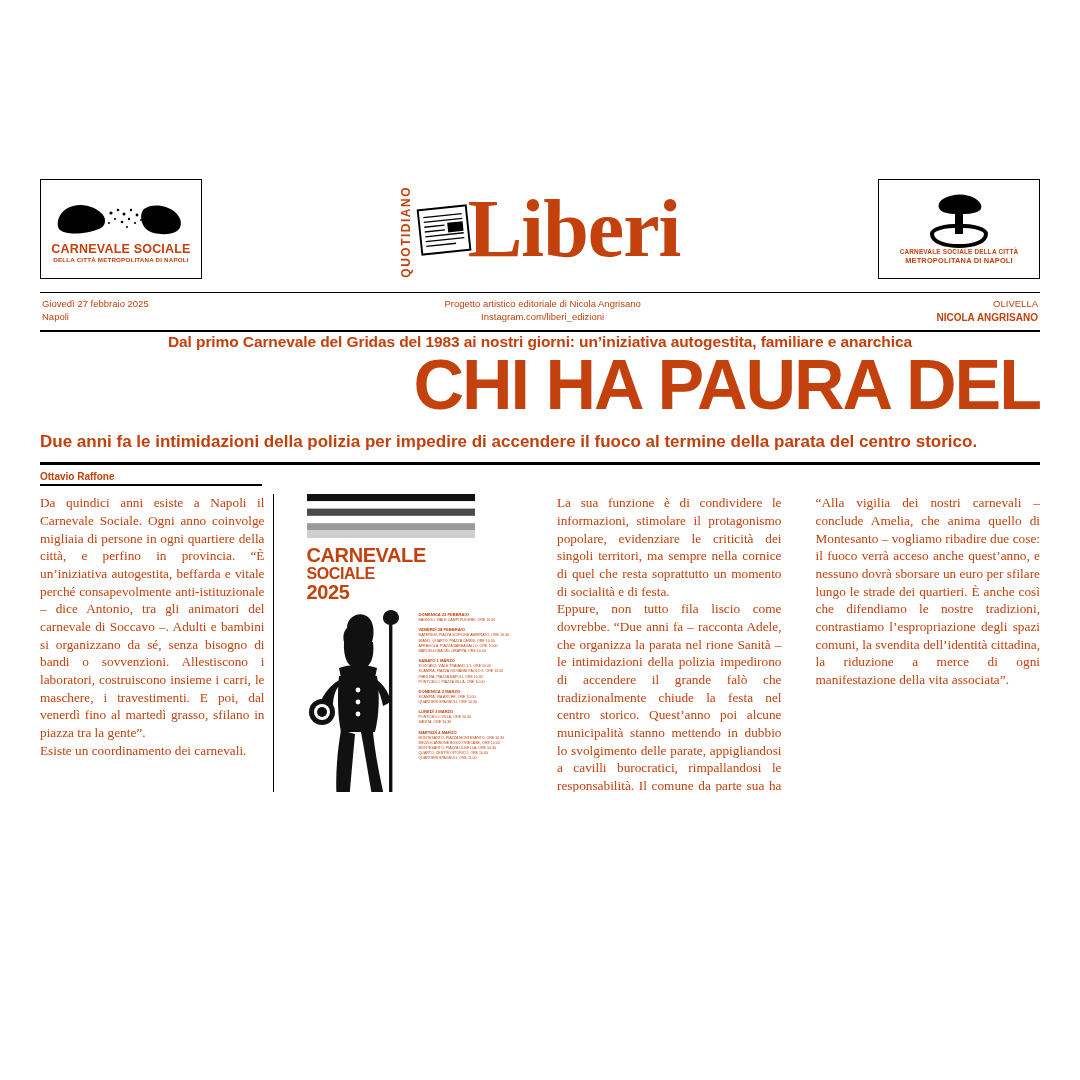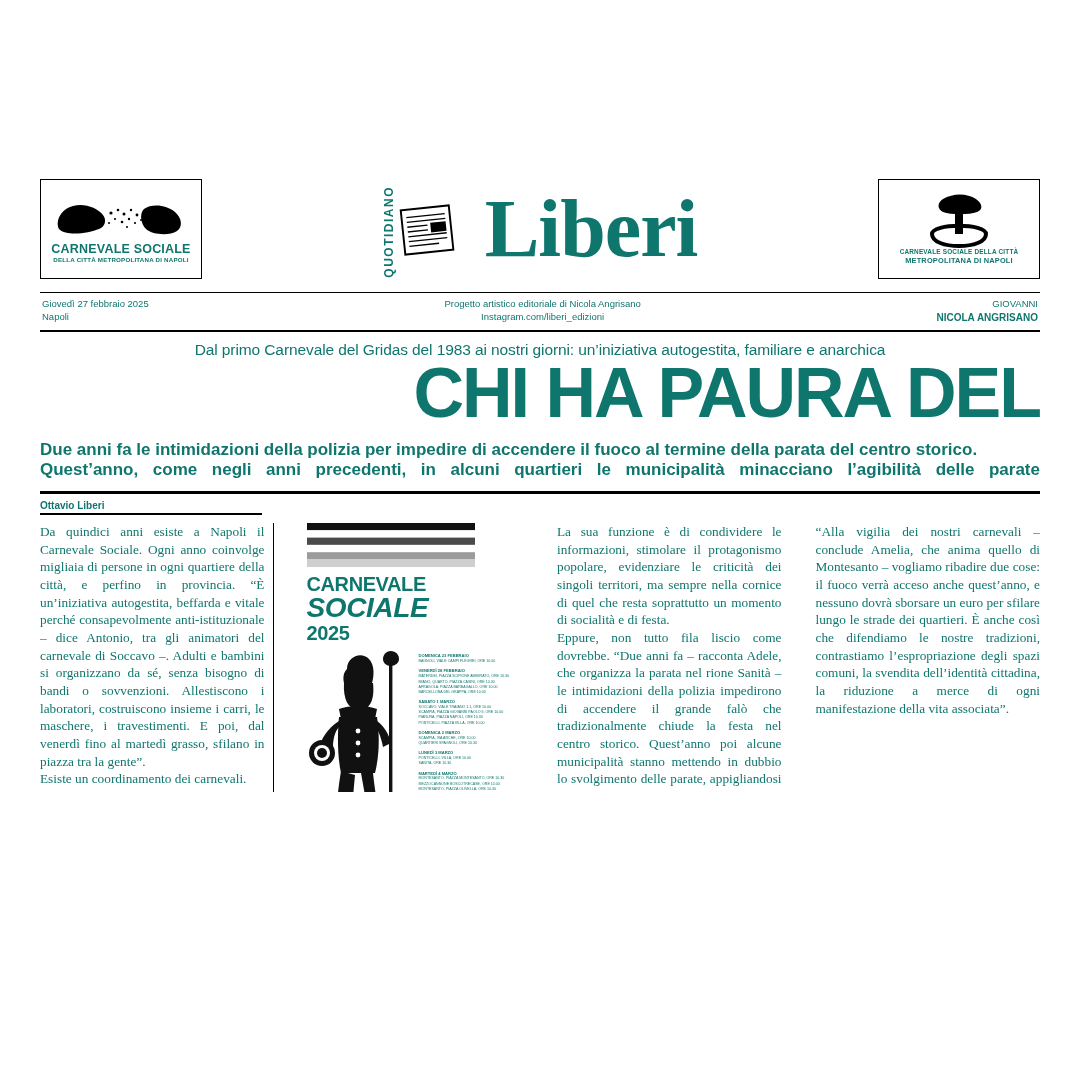--- a/index.html
+++ b/index.html
@@ -6,21 +6,21 @@
     margin: 0;
     padding: 0;
     background: #ffffff;
   }
   .page {
     position: relative;
     width: 1080px;
     height: 792px;
     background: #ffffff;
     font-family: "Liberation Serif", serif;
-    color: #0f766e;
+    color: #c2410c;
     overflow: hidden;
   }
   .sheet {
     position: absolute;
     left: 40px;
     top: 170px;
     width: 1000px;
   }
 
   
@@ -83,21 +83,20 @@
     position: relative;
     z-index: 1;
   }
   .paper-title {
     font-family: "Liberation Serif", serif;
     font-weight: bold;
     font-size: 82px;
     letter-spacing: -1px;
     line-height: 1;
     margin: 0;
-    padding-left: 34px;
   }
 
   
   .inforule-top { border-top: 1px solid #000; margin-top: 4px; }
   .infobar {
     display: flex;
     justify-content: space-between;
     align-items: flex-start;
     font-family: "Liberation Sans", sans-serif;
     font-size: 9.5px;
@@ -107,24 +106,24 @@
   }
   .infobar .center { text-align: center; flex: 1; }
   .infobar .right { text-align: right; }
   .infobar .right .lab { font-size: 9.5px; }
   .infobar .right .nm { font-weight: bold; font-size: 10px; }
   .inforule-bot { border-top: 2px solid #000; }
 
   
   .kicker {
     font-family: "Liberation Sans", sans-serif;
-    font-weight: normal;
+    font-weight: bold;
     font-size: 15.5px;
     text-align: center;
-    margin: 9px 0 4px 0;
+    margin: 1px 0 4px 0;
     letter-spacing: -0.1px;
   }
   .headline {
     font-family: Liberation Sans, sans-serif;
     font-weight: bold;
     text-align: right;
     line-height: 0.86;
     letter-spacing: -2px;
   }
   .headline .l1 { font-size: 70px; display:block; }
@@ -185,21 +184,21 @@
   }
   .poster-bars { display:block; }
   .poster-title {
     font-family: "Liberation Sans", sans-serif;
     font-weight: bold;
     font-size: 20px;
     line-height: 1.02;
     letter-spacing: -0.4px;
     margin-top: 7px;
   }
-  .poster-sub { font-size: 28px; display:block;font-style:italic; }
+  .poster-sub { font-size: 16px; display:block; }
   .poster-year { font-size: 20px; display:block; }
   .poster-body {
     position: relative;
     height: 232px;
     margin-top: 6px;
   }
   .poster-figure {
     position: absolute;
     left: -4px;
     top: -6px;
@@ -308,37 +307,36 @@
     <div class="infobar">
       <div class="left">
         <div>Giovedì 27 febbraio 2025</div>
         <div>Napoli</div>
       </div>
       <div class="center">
         <div>Progetto artistico editoriale di Nicola Angrisano</div>
         <div>Instagram.com/liberi_edizioni</div>
       </div>
       <div class="right">
-        <div class="lab">GIOVANNI</div>
+        <div class="lab">OLIVELLA</div>
         <div class="nm">NICOLA ANGRISANO</div>
       </div>
     </div>
     <div class="inforule-bot"></div>
 
     <div class="kicker">Dal primo Carnevale del Gridas del 1983 ai nostri giorni: un’iniziativa autogestita, familiare e anarchica</div>
     <div class="headline">
       <span class="l1">CHI HA PAURA DEL</span>
     </div>
     <div class="subhead">
       <div class="s1">Due anni fa le intimidazioni della polizia per impedire di accendere il fuoco al termine della parata del centro storico.</div>
-      <div class="s2">Quest’anno, come negli anni precedenti, in alcuni quartieri le municipalità minacciano l’agibilità delle parate</div>
     </div>
     <div class="rule-thick"></div>
 
-    <div class="byline">Ottavio Liberi</div>
+    <div class="byline">Ottavio Raffone</div>
     <div class="byrule"></div>
 
     <div class="cols">
 
       <div class="col col1">
         <p>Da quindici anni esiste a Napoli il Carnevale Sociale. Ogni anno coinvolge migliaia di persone in ogni quartiere della città, e perfino in provincia. “È un’iniziativa autogestita, beffarda e vitale perché consapevolmente anti-istituzionale – dice Antonio, tra gli animatori del carnevale di Soccavo –. Adulti e bambini si organizzano da sé, senza bisogno di bandi o sovvenzioni. Allestiscono i laboratori, costruiscono insieme i carri, le maschere, i travestimenti. E poi, dal venerdì fino al martedì grasso, sfilano in piazza tra la gente”.</p>
         <p>Esiste un coordinamento dei carnevali.</p>
         <div class="divider" style="right:-9px;"></div>
       </div>
 

